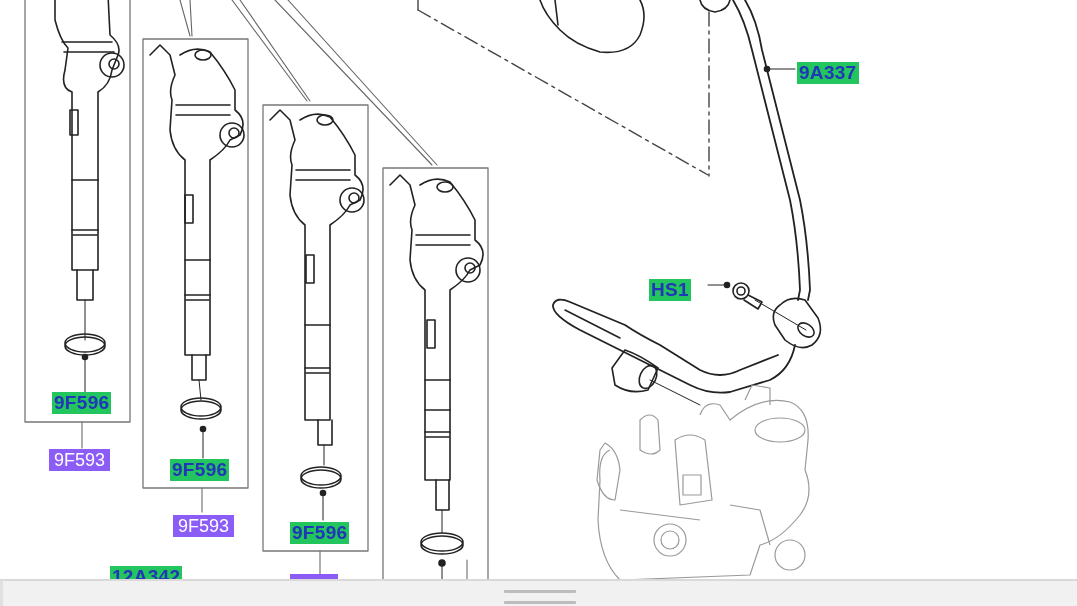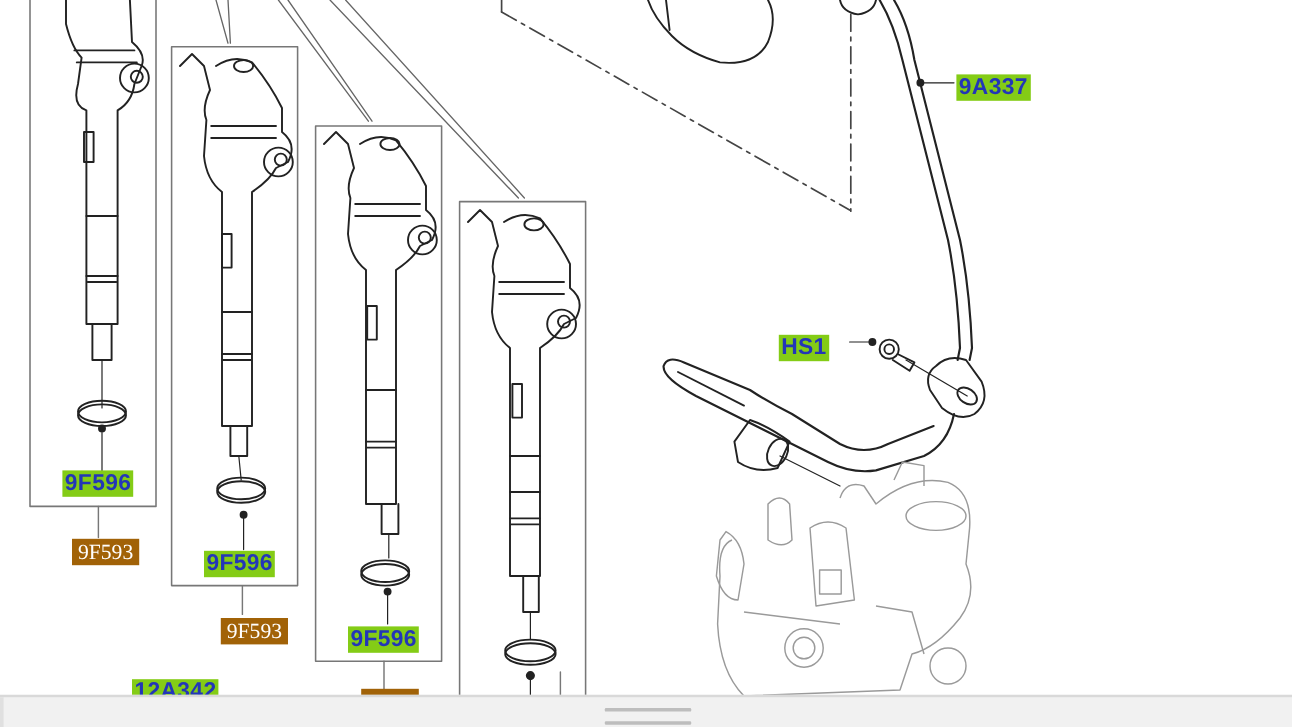--- a/index.html
+++ b/index.html
@@ -6,25 +6,25 @@
   body {
     width: 1077px; height: 606px; overflow: hidden; position: relative;
     background: #ffffff;
     font-family: "Liberation Sans", sans-serif;
   }
   #diagram { position: absolute; left: 0; top: 0; width: 1077px; height: 580px; overflow: hidden; }
   #diagram svg { position: absolute; left: 0; top: 0; }
   .callout-blue {
     position: absolute; font-weight: bold; font-size: 19px; color: #2336b8;
     font-family: "Liberation Sans", sans-serif; letter-spacing: 0.3px;
-    background: #84cc16; padding: 0 2px; line-height: 22px;
+    background: #22c55e; padding: 0 2px; line-height: 22px;
   }
   .callout-red {
-    position: absolute; font-size: 18px; color: #ffffff; background: #a16207;
-    font-family: Liberation Serif, serif; padding: 0 5px; line-height: 22px; margin-left: 11px;
+    position: absolute; font-size: 18px; color: #ffffff; background: #8b5cf6;
+    font-family: Liberation Sans, sans-serif; padding: 0 5px; line-height: 22px;
   }
   .bottom-sheet {
     position: absolute; left: 0; top: 579px; width: 1077px; height: 27px;
     background: #f1f1f1; border-top: 2px solid #d9d9d9;
   }
   .handle {
     position: absolute; left: 504px; width: 72px; height: 3px; background: #bdbdbd; border-radius: 1px;
   }
   .scroll-left {
     position: absolute; left: 0; top: 0; width: 3px; height: 27px; background: #e0e0e0;

